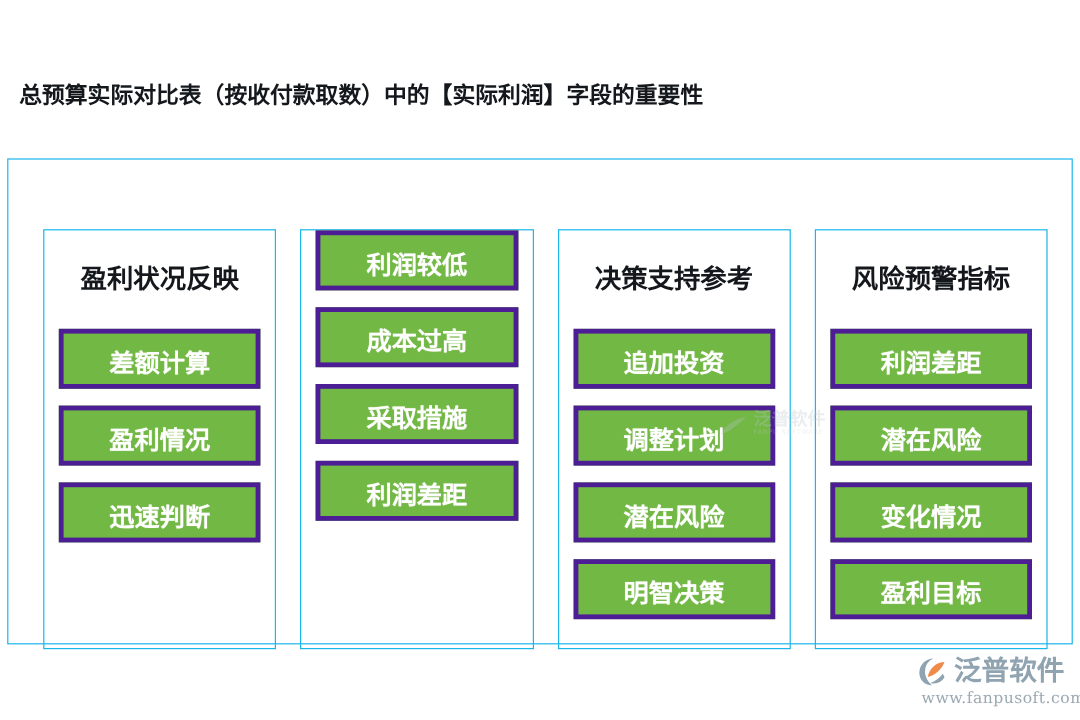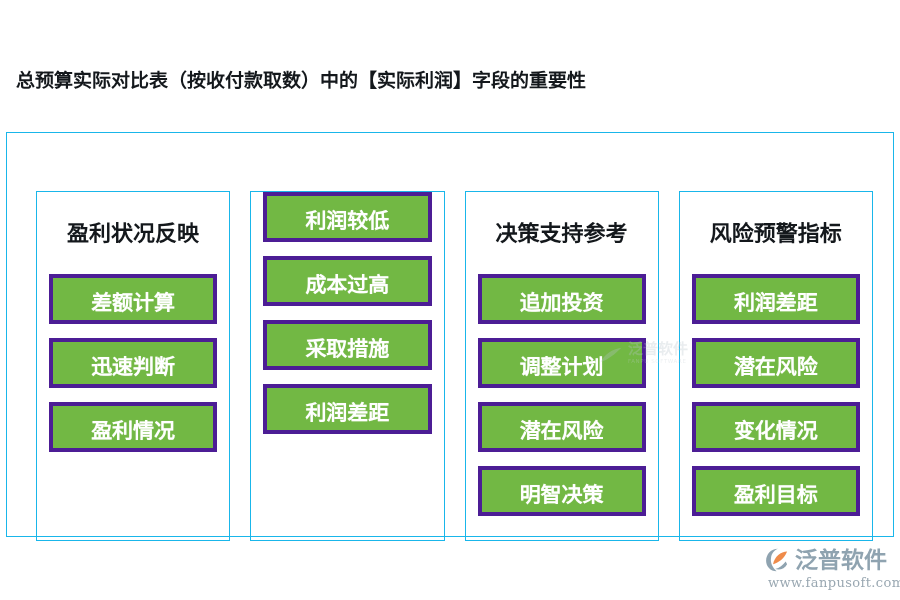--- a/index.html
+++ b/index.html
@@ -197,22 +197,22 @@
   <div class="page-title">总预算实际对比表（按收付款取数）中的【实际利润】字段的重要性</div>
 
   <div class="outer-frame"></div>
 
   <div class="columns">
 
     <div class="column">
       <div class="column-header">盈利状况反映</div>
       <div class="column-items">
         <div class="item-box">差额计算</div>
+        <div class="item-box">盈利情况</div>
         <div class="item-box">迅速判断</div>
-        <div class="item-box">盈利情况</div>
       </div>
     </div>
 
     <div class="column">
       <div class="column-items">
         <div class="item-box">利润较低</div>
         <div class="item-box">成本过高</div>
         <div class="item-box">采取措施</div>
         <div class="item-box">利润差距</div>
       </div>

